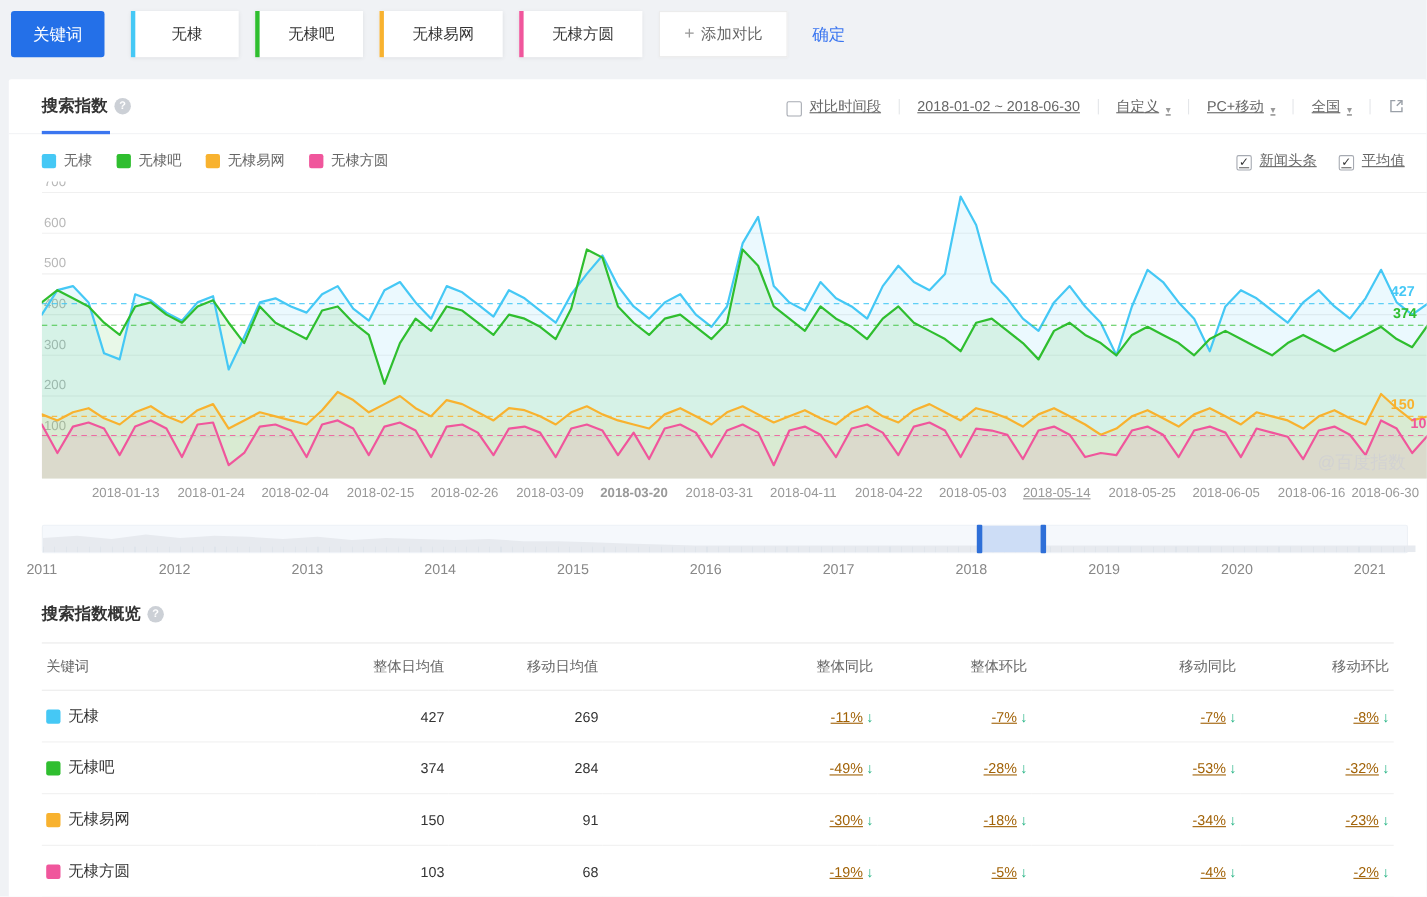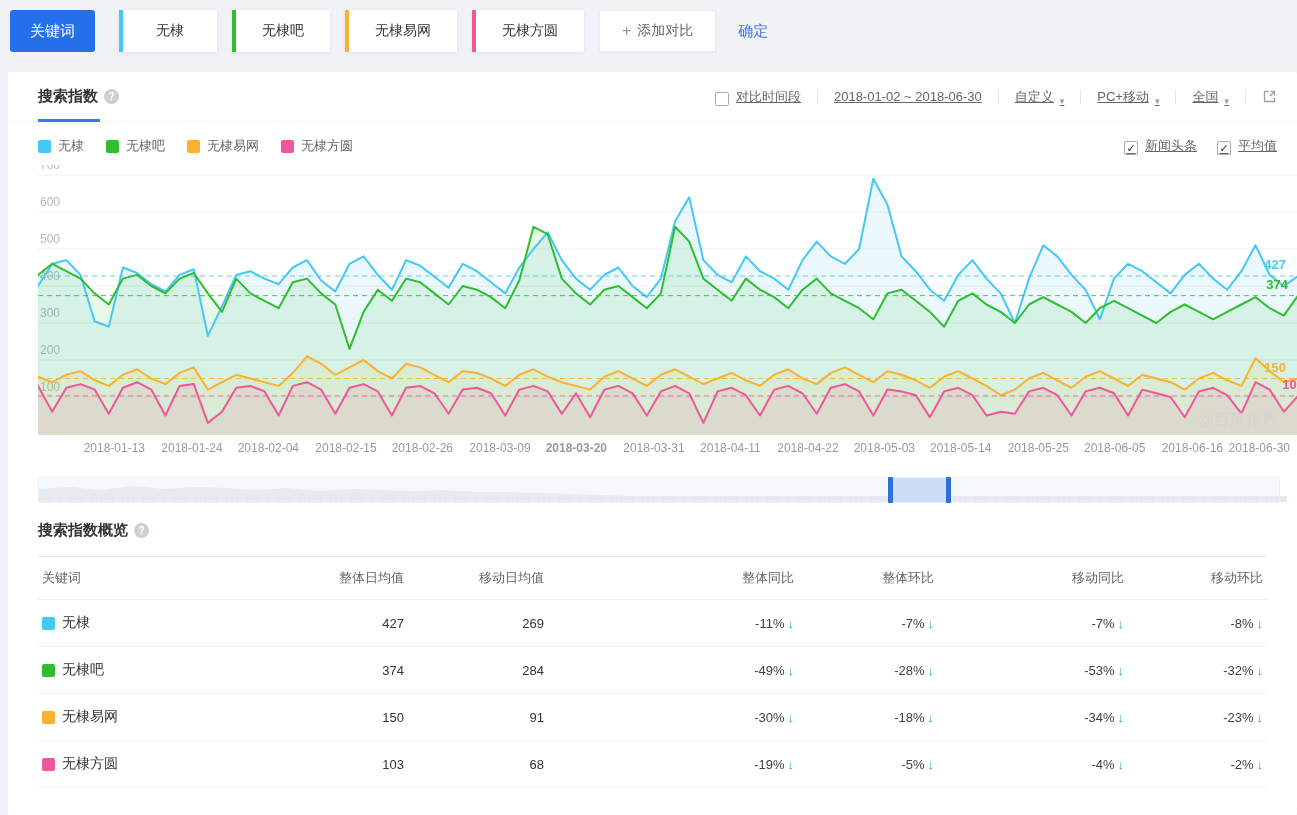--- a/index.html
+++ b/index.html
@@ -57,21 +57,21 @@
   
   .overview { padding:18px 30px 0 30px; }
   .ov-title { display:flex; align-items:center; font-size:15px; font-weight:bold; color:#333; }
   table { width:100%; border-collapse:collapse; margin-top:16px; table-layout:fixed; }
   col.c0{width:250px} col.c1{width:120px} col.c2{width:140px} col.c3{width:250px} col.c4{width:140px} col.c5{width:190px} col.c6{width:139px}
   thead th { font-size:13px; color:#666; font-weight:normal; text-align:right; padding:12px 4px; border-top:1px solid #e9e9e9; border-bottom:1px solid #ececec; }
   thead th:first-child { text-align:left; }
   tbody td { font-size:13px; color:#333; text-align:right; padding:14px 4px; border-bottom:1px solid #f1f1f1; }
   tbody td:first-child { text-align:left; }
   .kw-cell { display:flex; align-items:center; font-size:14px; }
-  .pct { color:#404040; }
+  .pct { color:#a16207;text-decoration:underline; }
   .arrow-down { color:#23b383; font-weight:bold; margin-left:3px; }
 </style>
 </head>
 <body>
 
 <div class="topbar">
   <button class="kw-btn">关键词</button>
   <div class="chips">
     <div class="chip">
       <span class="bar" style="background-color: rgb(69, 200, 245);"></span>
@@ -212,36 +212,49 @@
       <div style="left: 12.3%;">2018-01-24</div>
       <div style="left: 18.4%;">2018-02-04</div>
       <div style="left: 24.6%;">2018-02-15</div>
       <div style="left: 30.7%;">2018-02-26</div>
       <div style="left: 36.9%;">2018-03-09</div>
       <div style="left: 43%; font-weight: bold;">2018-03-20</div>
       <div style="left: 49.2%;">2018-03-31</div>
       <div style="left: 55.3%;">2018-04-11</div>
       <div style="left: 61.5%;">2018-04-22</div>
       <div style="left: 67.6%;">2018-05-03</div>
-      <div style="left: 73.7%;">2018-05-14</div>
+      <div style="left: 73.7%; text-decoration: underline;">2018-05-14</div>
       <div style="left: 79.9%;">2018-05-25</div>
       <div style="left: 86%;">2018-06-05</div>
       <div style="left: 92.2%;">2018-06-16</div>
       <div style="right: 0px; left: auto; transform: none;">2018-06-30</div>
     </div>
 
   <div class="timeline">
     <svg class="mini" id="mini-svg" width="1248" height="24">
         <path d="M0,24 L0.0,11 L 31.2,9 L 62.4,12 L 93.6,8 L 124.8,11 L 156.0,9 L 187.2,10 L 218.4,12 L 249.6,10 L 280.8,13 L 312.0,11 L 343.2,12 L 374.4,13 L 405.6,12 L 436.8,14 L 468.0,14 L 499.2,15 L 530.4,16 L 561.6,17 L 592.8,18 L 624.0,18 L 655.2,18 L 686.4,18 L 717.6,18 L 748.8,18 L 780.0,18 L 811.2,18 L 842.4,18 L 873.6,18 L 904.8,18 L 936.0,18 L 967.2,18 L 998.4,18 L 1029.6,18 L 1060.8,18 L 1092.0,18 L 1123.2,18 L 1154.4,18 L 1185.6,18 L 1216.8,18 L 1248.0,18 L1248,24 Z" fill="#e7eaef" stroke="none"></path>
       </svg>
     <div class="ticks"></div>
     <div class="sel-region" id="sel-region" style="left: 68.6%; width: 4.7%;"></div>
     <div class="handle" id="handle-left" style="left: calc(68.6% - 2px);"></div>
     <div class="handle" id="handle-right" style="left: calc(73.3% - 2px);"></div>
   </div>
+  <div class="years" id="years">
+      <div style="left: 0%;">2011</div>
+      <div style="left: 9.72%;">2012</div>
+      <div style="left: 19.44%;">2013</div>
+      <div style="left: 29.16%;">2014</div>
+      <div style="left: 38.88%;">2015</div>
+      <div style="left: 48.6%;">2016</div>
+      <div style="left: 58.32%;">2017</div>
+      <div style="left: 68.04%;">2018</div>
+      <div style="left: 77.76%;">2019</div>
+      <div style="left: 87.48%;">2020</div>
+      <div style="left: 97.2%;">2021</div>
+    </div>
 
   <div class="overview">
     <div class="ov-title">
       <span>搜索指数概览</span>
       <span class="help">?</span>
     </div>
     <table>
       <colgroup>
           <col class="c0">
           <col class="c1">

